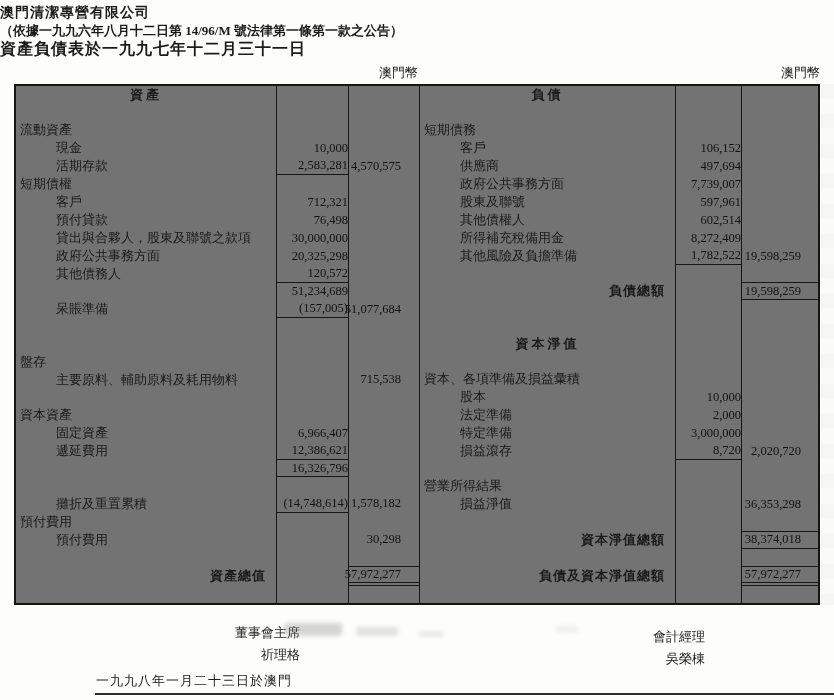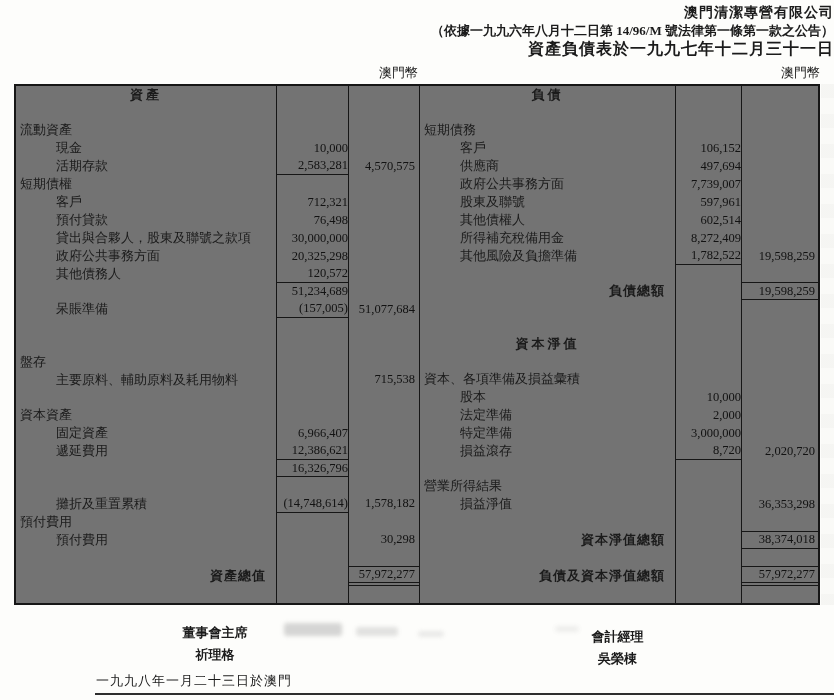--- a/index.html
+++ b/index.html
@@ -4,21 +4,21 @@
 <style>
   html,body{margin:0;padding:0;}
   body{
     width:834px;height:700px;position:relative;overflow:hidden;
     background:#fdfdfb;
     font-family:"Liberation Serif","DejaVu Serif",serif;
     color:#1b1b1b;
   }
   *{box-sizing:border-box;}
   
-  .titleblock{position:absolute;left:0;top:4px;width:100%;text-align:right;line-height:18px;}
+  .titleblock{position:absolute;left:0;top:4px;width:100%;text-align:left;line-height:18px;}
   .t1{font-size:14px;font-weight:bold;letter-spacing:1px;}
   .t2{font-size:13px;font-weight:bold;}
   .t3{font-size:16px;font-weight:bold;letter-spacing:1px;}
   
   .cur{position:absolute;top:64px;font-size:13px;text-align:right;}
   .cur.left{left:347px;width:71px;}
   .cur.right{left:742px;width:78px;}
   
   .bstable{
     position:absolute;left:14px;top:84px;width:806px;height:521px;
@@ -28,27 +28,27 @@
   .half.left{width:404px;grid-template-columns:261px 72px 71px;border-right:1px solid #161616;}
   .half.right{width:400px;grid-template-columns:256px 66px 78px;}
   .cell{overflow:visible;white-space:nowrap;display:flex;align-items:center;}
   .lab{font-size:13px;border-right:1px solid #161616;}
   .lab.group{padding-left:4px;}
   .lab.item{padding-left:40px;}
   .lab.center{justify-content:center;font-weight:bold;letter-spacing:3px;}
   .lab.right{justify-content:flex-end;padding-right:10px;font-weight:bold;letter-spacing:1px;}
   .n1,.n2{font-size:12.5px;justify-content:flex-end;color:#121212;}
   .n1{border-right:1px solid #161616;}
-  .n2{padding-right:5px;}
+  .n2{padding-right:19px;}
   .n1.ul{border-bottom:1px solid #161616;}
   .n2.lt{border-top:1px solid #161616;}
   .n2.lb{border-bottom:1px solid #161616;}
   .n2.ldbl{border-bottom:4px double #161616;}
   
-  .sig{position:absolute;text-align:center;font-size:13px;line-height:22px;font-weight:bold;}
+  .sig{position:absolute;text-align:right;font-size:13px;line-height:22px;}
   .sig.chair{left:130px;top:622px;width:170px;}
   .sig.acct{left:530px;top:626px;width:175px;}
   .dateline{position:absolute;left:96px;top:672px;font-size:13px;letter-spacing:1px;}
   .scanline{position:absolute;left:95px;top:693px;width:739px;height:2px;background:#2e2e2e;}
   
   .smudge{position:absolute;background:rgba(110,110,110,.28);filter:blur(2px);border-radius:3px;}
   .edge-noise{
     position:absolute;left:821px;top:84px;width:13px;height:521px;opacity:.3;
     background:repeating-linear-gradient(180deg,#e4e4e0 0 14px,#f3f3ef 14px 30px);
   }

